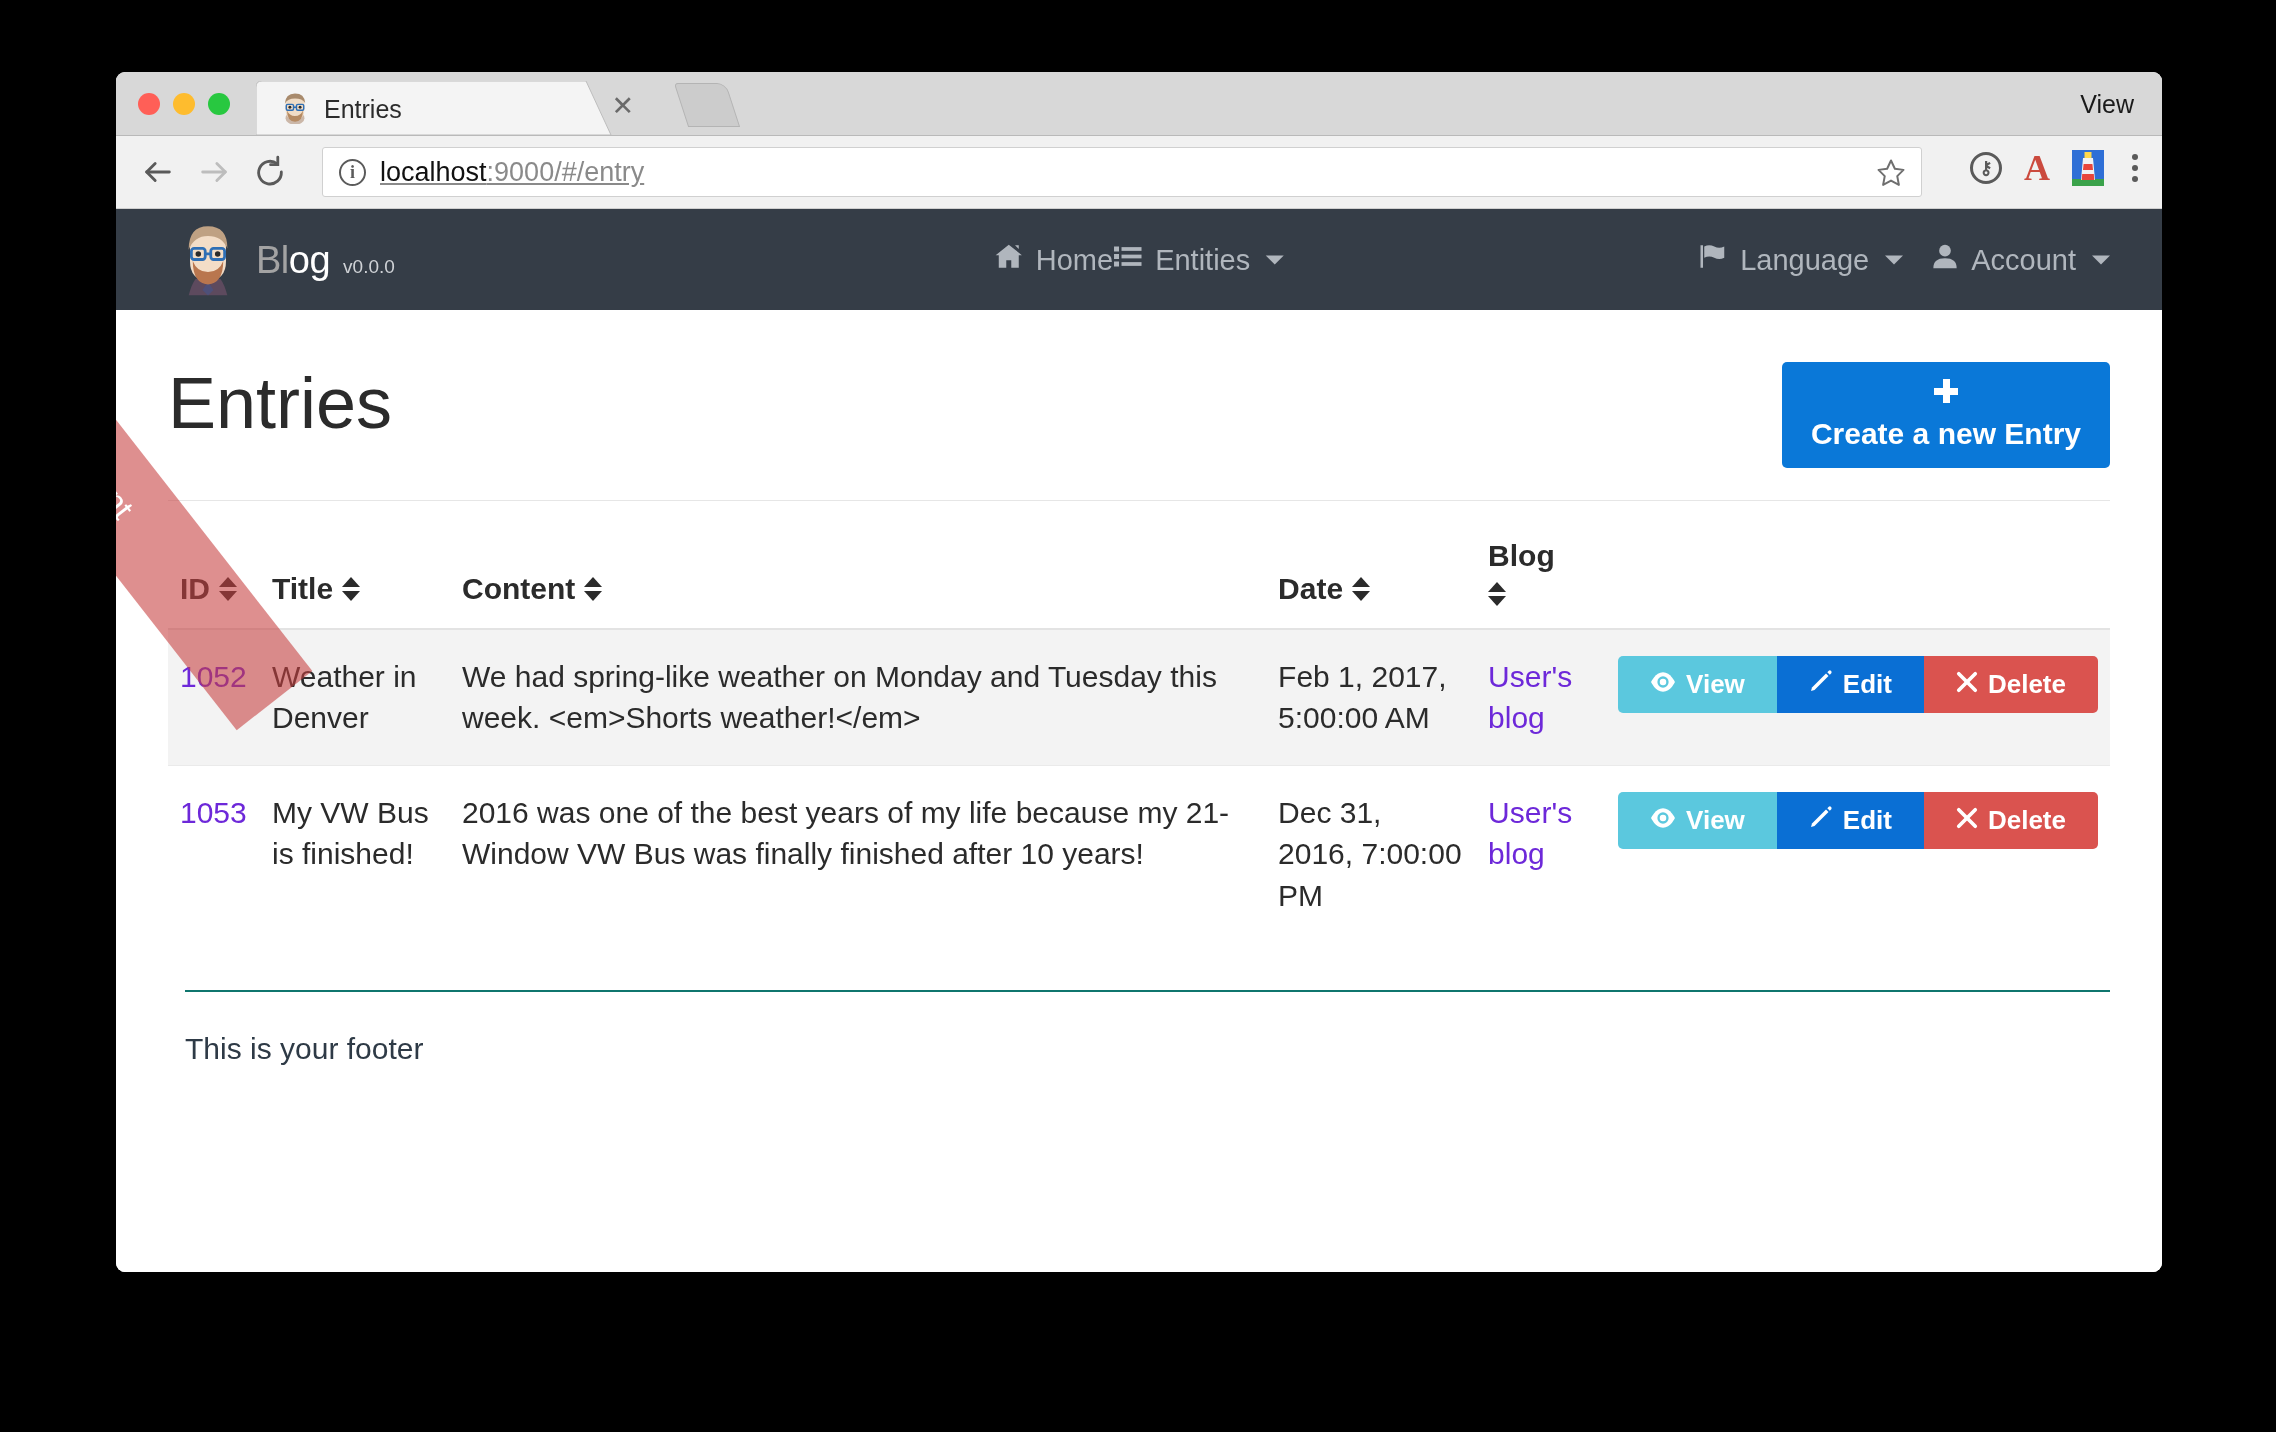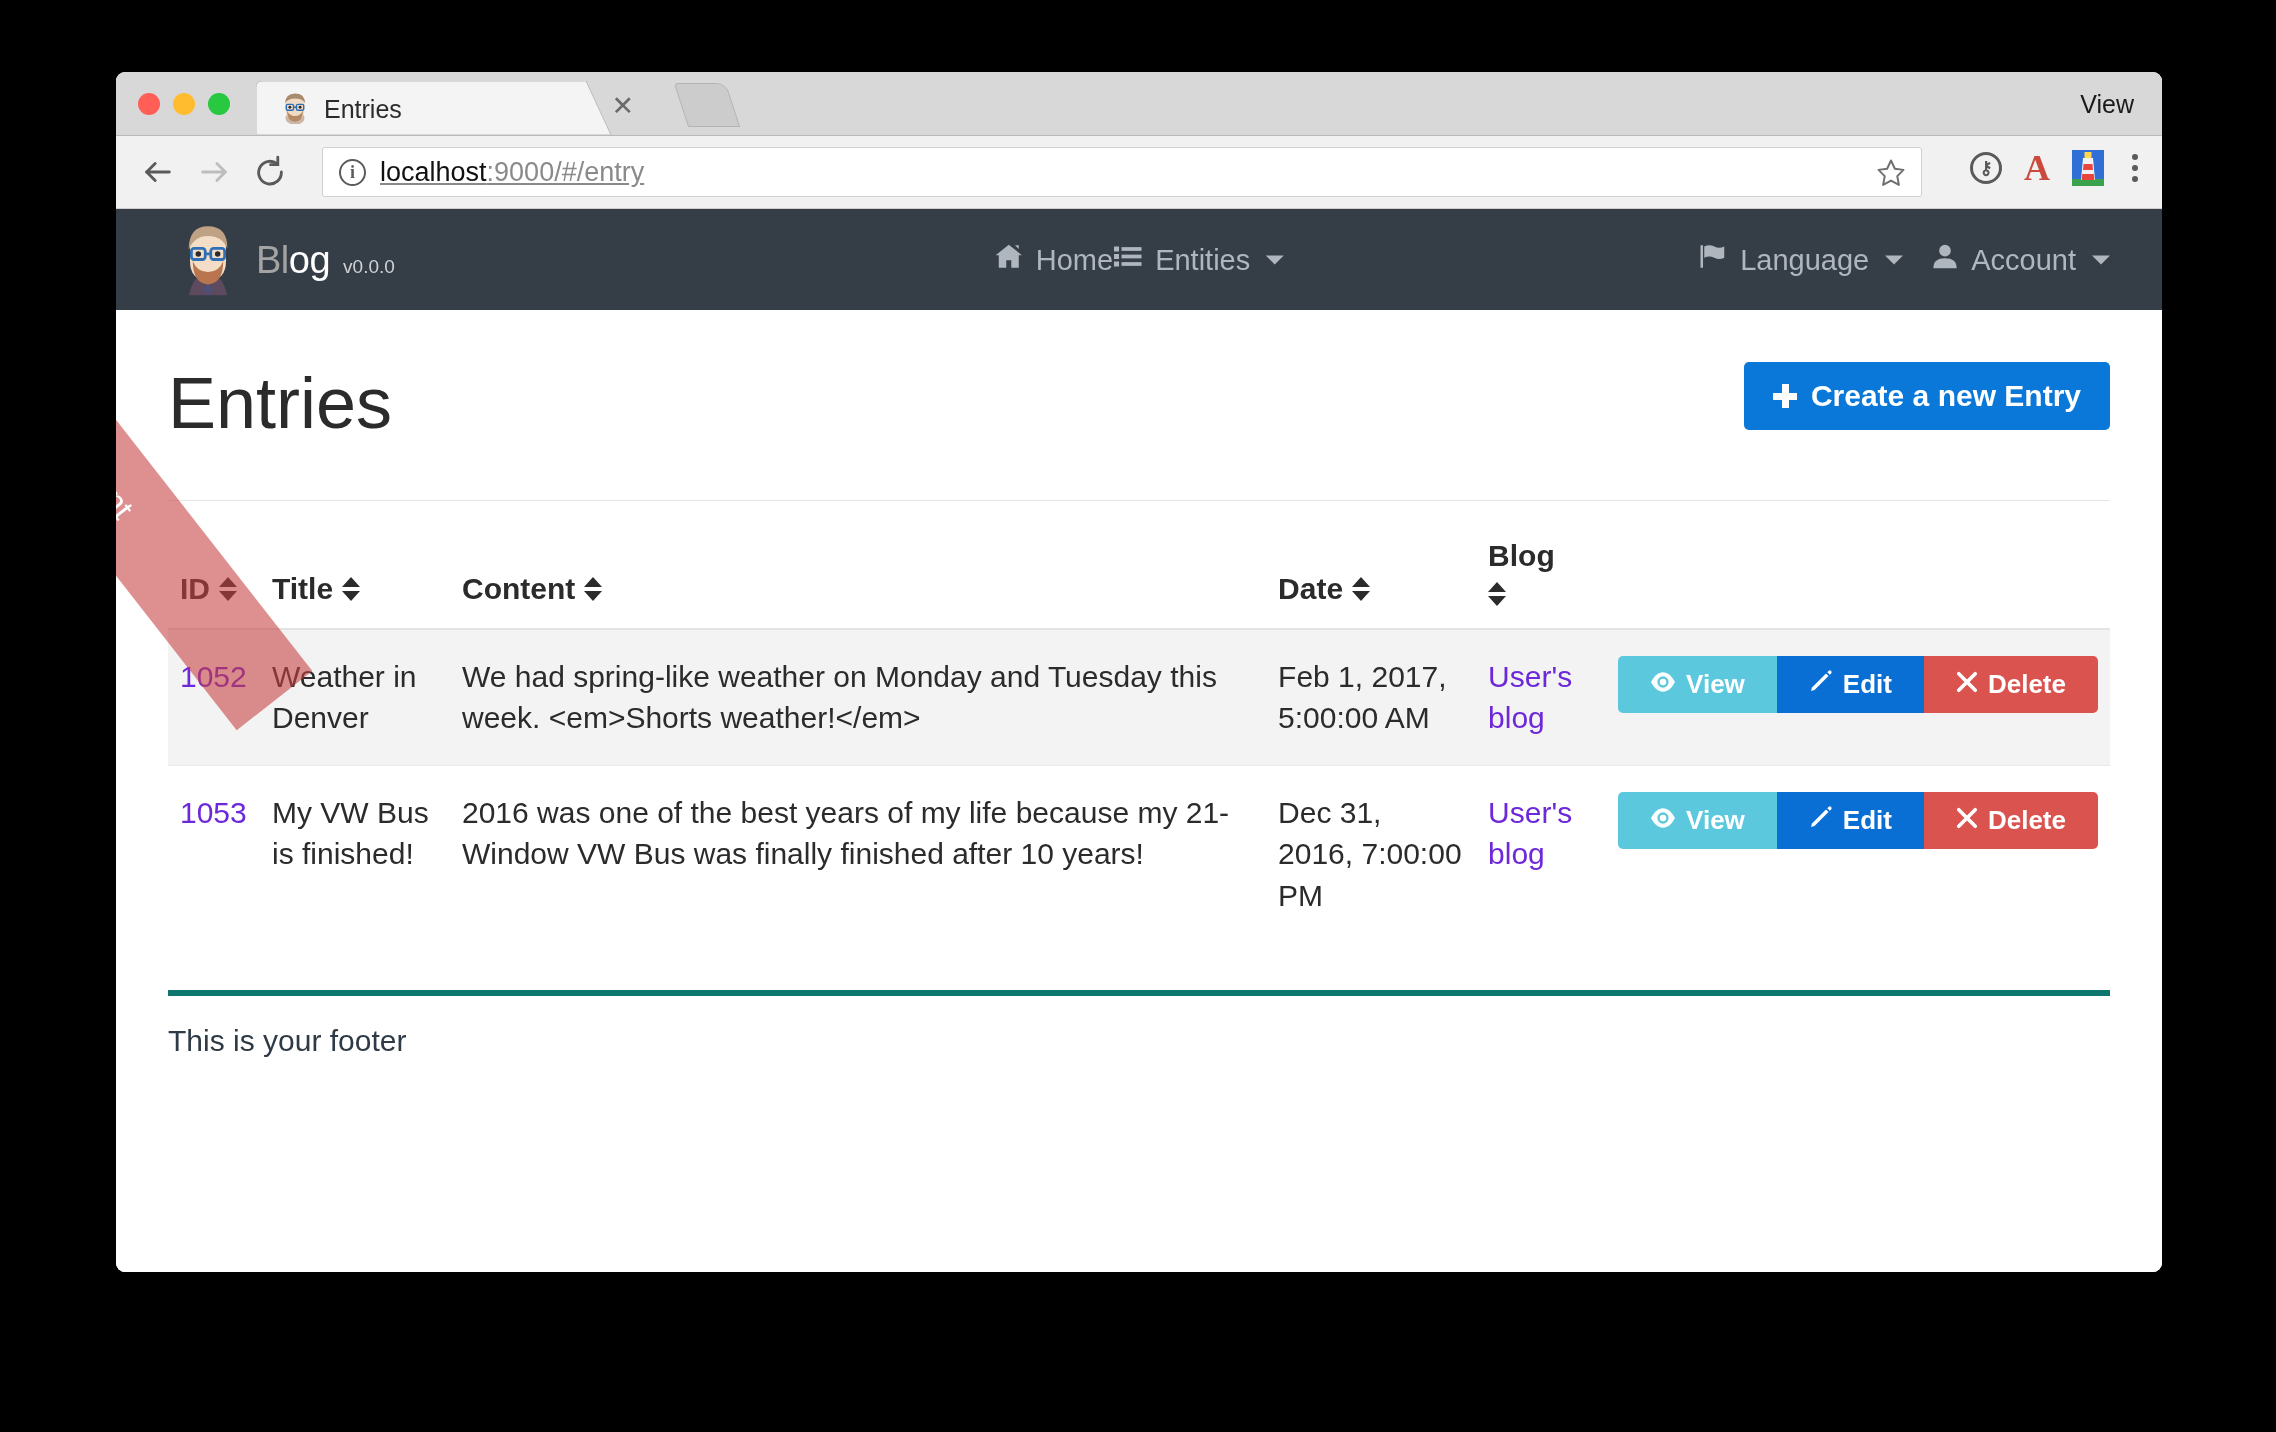--- a/index.html
+++ b/index.html
@@ -212,20 +212,21 @@
   .btn-create {
     position: absolute; right: 0; top: 52px;
     background: #0a78d8;
     color: #fff; border: none;
     font-size: 30px; font-weight: bold;
     padding: 17px 29px;
     border-radius: 5px;
     cursor: pointer;
     display: flex; align-items: center; gap: 14px;
     font-family: "Liberation Sans", sans-serif;
+    flex-direction: column;
   }
   .plus {
     position: relative; width: 24px; height: 24px; flex: none;
   }
   .plus::before, .plus::after {
     content: ""; position: absolute; background: #fff;
   }
   .plus::before { left: 9px; top: 0; width: 7px; height: 24px; }
   .plus::after { left: 0; top: 9px; width: 24px; height: 7px; }
 
@@ -300,22 +301,23 @@
     white-space: nowrap;
   }
   .btn.view { background: #5bc8de; }
   .btn.edit { background: #0a6fd4; }
   .btn.delete { background: #da534f; }
 
   td.actions { text-align: right; padding-top: 24px; }
 
   footer.page-footer {
     margin-top: 48px;
-    border-top: 6px solid #0f766e;
-    padding-top: 28px;
+    border-top: 2px solid #0f766e;
+    padding-top: 40px;
+    margin-left: 17px;
   }
   .footer-text {
     font-size: 30px; color: #2e3a46;
     padding-left: 0;
   }
 </style>
 </head>
 <body>
 
 <div class="browser-window">

